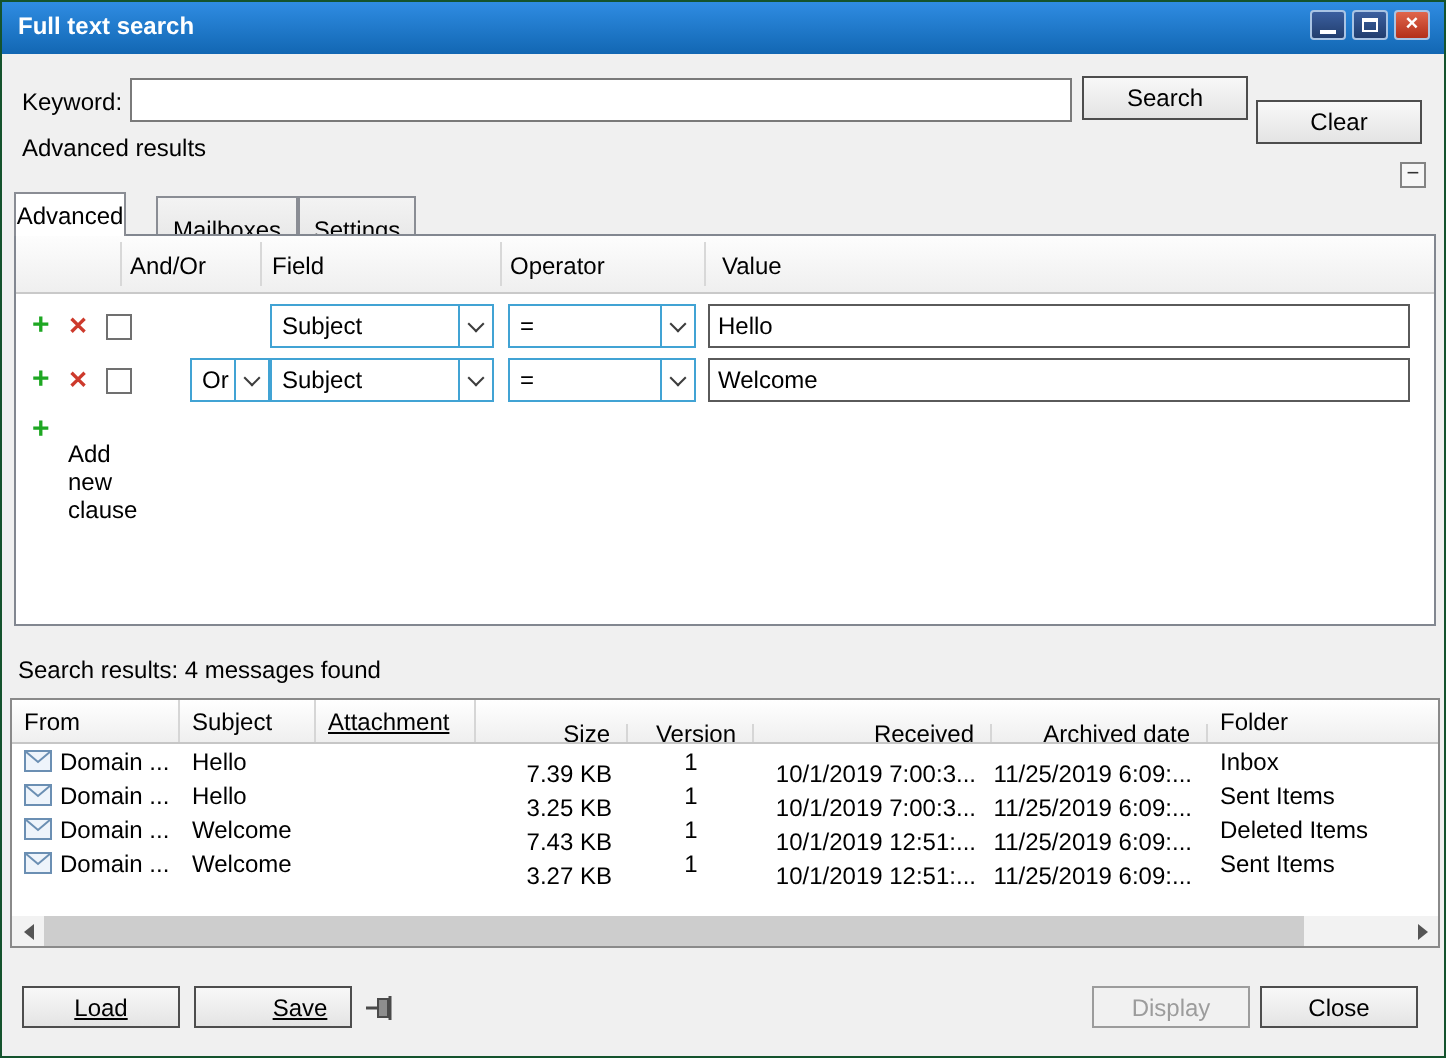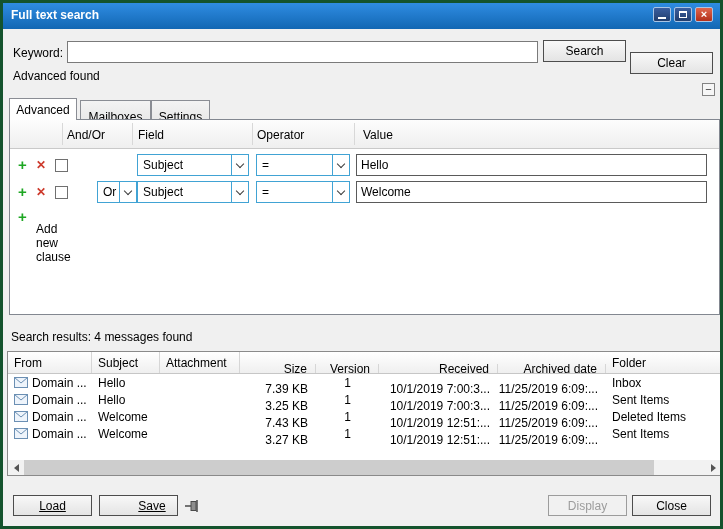--- a/index.html
+++ b/index.html
@@ -1,18 +1,18 @@
 <!DOCTYPE html>
 <html><head>
 <meta charset="utf-8">
 <style>
   * { margin:0; padding:0; box-sizing:border-box; }
   body { font-family:"Liberation Sans", sans-serif; font-size:12px; color:#000; background:#fff; }
   .window { position:relative; width:723px; height:529px; background:#f0f0f0;
-            border:3px solid #14532d; overflow:hidden; }
+            border:1px solid #14532d; overflow:hidden; }
 
   
   .titlebar { position:absolute; left:0; top:0; width:100%; height:26px;
               background:linear-gradient(#2f8ce2,#1267b3); }
   .titlebar .title { position:absolute; left:8px; top:5px; color:#fff; font-weight:bold; }
   .win-buttons { position:absolute; right:7px; top:4px; display:flex; gap:3px; }
   .win-btn { width:18px; height:15px; display:flex; align-items:center; justify-content:center;
              border:1px solid #a9c4e4; border-radius:2px; cursor:default; }
   .win-btn.minmax { background:linear-gradient(#3b5f9f,#223e6e); }
   .win-btn.closebtn { background:linear-gradient(#e0664c,#b32f1a); color:#fff; font-size:11px;
@@ -34,21 +34,21 @@
   .adv-label { position:absolute; left:10px; top:66px; }
   .collapse-box { position:absolute; left:699px; top:80px; width:13px; height:13px;
                   border:1px solid #838383; background:#f6f6f6; font-size:11px; line-height:10px;
                   text-align:center; color:#333; }
 
   
   .tab { position:absolute; display:flex; align-items:center; justify-content:center;
          border:1px solid #8a8d94; border-bottom:none; }
   .tab.active { top:95px; height:22px; background:#fff; z-index:3; }
   .tab.inactive { top:97px; height:32px; background:linear-gradient(#f3f3f3,#e2e2e2); z-index:1; }
-  .tab-advanced  { left:6px;  width:68px; }
+  .tab-advanced  { left:6px;  width:56px; }
   .tab-mailboxes { left:77px; width:71px; }
   .tab-settings  { left:148px; width:59px; }
 
   
   .panel { position:absolute; left:6px; top:116px; width:711px; height:196px;
            background:#fff; border:1px solid #828790; z-index:2; }
   .panel-header { position:absolute; left:0; top:0; width:100%; height:29px;
                   background:linear-gradient(#fdfdfd,#efefef); border-bottom:1px solid #c9c9c9; }
   .ph-label { position:absolute; top:8px; color:#000; }
   .ph-andor { left:57px; } .ph-field { left:128px; } .ph-operator { left:247px; } .ph-value { left:353px; }
@@ -82,21 +82,21 @@
   
   .results-summary { position:absolute; left:8px; top:327px; }
   .grid { position:absolute; left:4px; top:348px; width:715px; height:125px;
           background:#fff; border:1px solid #8a8a8a; }
   .grid-header { display:flex; height:22px; background:linear-gradient(#ffffff,#efefef);
                  border-bottom:1px solid #c6c6c6; }
   .gh-cell { display:flex; align-items:center; padding:0 6px; border-right:1px solid #d6d6d6;
              overflow:hidden; white-space:nowrap; }
   .grid-row { display:flex; height:17px; align-items:center; }
   .gr-cell { display:flex; align-items:center; padding:0 6px; overflow:hidden; white-space:nowrap; }
-  .c0 { width:84px; } .c1 { width:68px; } .c2 { width:80px; } .c3 { width:76px; }
+  .c0 { width:84px; } .c1 { width:68px; } .c2 { width:80px;text-decoration:underline; } .c3 { width:76px; }
   .c4 { width:63px; } .c5 { width:119px; } .c6 { width:108px; } .c7 { flex:1; border-right:none; }
   .ar { justify-content:flex-end; padding-right:8px;margin-top:12px; }
   .ac { justify-content:center; }
   .env-icon { margin-right:4px; flex:none; }
 
   .hscroll { position:absolute; left:0; bottom:0; width:100%; height:15px; background:#f2f2f2; }
   .scroll-btn { position:absolute; top:0; width:16px; height:15px; display:flex;
                 align-items:center; justify-content:center; }
   .scroll-btn.left { left:0; } .scroll-btn.right { right:0; }
   .tri-left { width:0; height:0; border-top:4px solid transparent; border-bottom:4px solid transparent;
@@ -130,21 +130,21 @@
         <span>×</span>
       </div>
     </div>
   </div>
 
   <span class="keyword-label">Keyword:</span>
   <input class="keyword-input" type="text" value="" style="">
   <button class="btn btn-search">Search</button>
   <button class="btn btn-clear">Clear</button>
 
-  <span class="adv-label">Advanced found</span>
+  <span class="adv-label">Advanced results</span>
   <div class="collapse-box">−</div>
 
   <div class="tab active tab-advanced">
     <span>Advanced</span>
   </div>
   <div class="tab inactive tab-mailboxes">
     <span>Mailboxes</span>
   </div>
   <div class="tab inactive tab-settings">
     <span>Settings</span>

